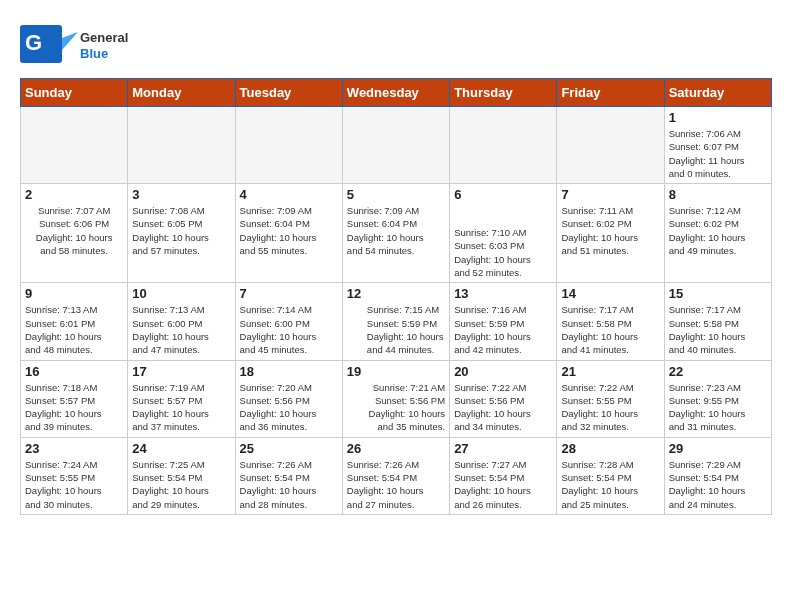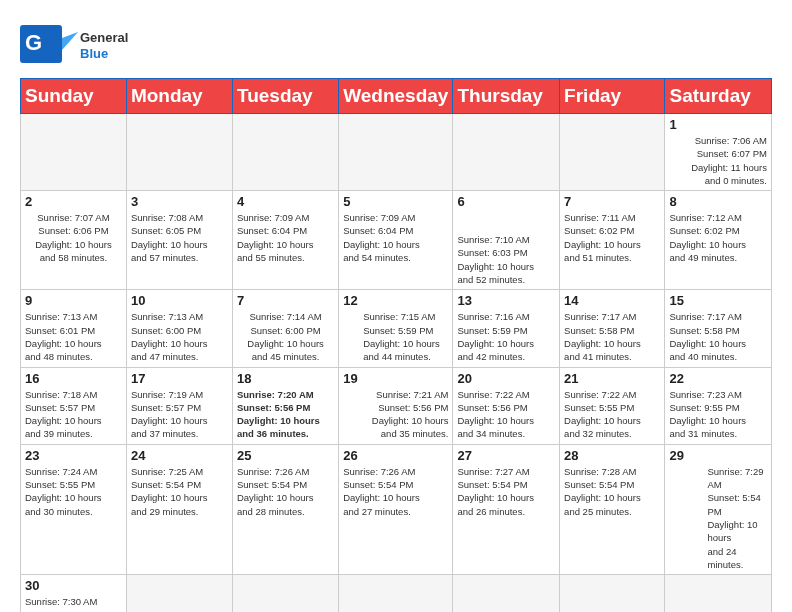--- a/index.html
+++ b/index.html
@@ -37,23 +37,23 @@
     .cal-subtitle {
       font-size: 18px;
       color: #555;
     }
     .calendar-table {
       width: 100%;
       border-collapse: collapse;
       margin-top: 8px;
     }
     .calendar-table th {
-      background: #ef4444;
+      background: #c2410c;
       color: white;
-      font-size: 19px;
+      font-size: 13px;
       font-weight: bold;
       padding: 6px 4px;
       text-align: left;
       border: 1px solid #1565c0;
     }
     .calendar-table td {
       vertical-align: top;
       border: 1px solid #ccc;
       padding: 3px 4px;
       font-size: 10px;
@@ -123,21 +123,21 @@
     <tbody id="calendar-body">
     <tr>
           <td class="empty"></td>
           <td class="empty"></td>
           <td class="empty"></td>
           <td class="empty"></td>
           <td class="empty"></td>
           <td class="empty"></td>
           <td>
             <span class="day-number">1</span>
-            <div class="day-info" style="white-space: pre-line; text-align: right;">Sunrise: 7:06 AM
+            <div class="day-info" style="white-space: pre-line;">Sunrise: 7:06 AM
 Sunset: 6:07 PM
 Daylight: 11 hours
 and 0 minutes.</div>
           </td>
         </tr>
         <tr>
           <td>
             <span class="day-number">2</span>
             <div class="day-info" style="white-space: pre-line; text-align: center;">Sunrise: 7:07 AM
 Sunset: 6:06 PM
@@ -197,21 +197,21 @@
           </td>
           <td>
             <span class="day-number">10</span>
             <div class="day-info" style="white-space: pre-line;">Sunrise: 7:13 AM
 Sunset: 6:00 PM
 Daylight: 10 hours
 and 47 minutes.</div>
           </td>
           <td>
             <span class="day-number">7</span>
-            <div class="day-info" style="white-space: pre-line; text-align: center;">Sunrise: 7:14 AM
+            <div class="day-info" style="white-space: pre-line;">Sunrise: 7:14 AM
 Sunset: 6:00 PM
 Daylight: 10 hours
 and 45 minutes.</div>
           </td>
           <td>
             <span class="day-number">12</span>
             <div class="day-info" style="white-space: pre-line; margin-left: 20px;">Sunrise: 7:15 AM
 Sunset: 5:59 PM
 Daylight: 10 hours
 and 44 minutes.</div>
@@ -248,21 +248,21 @@
           </td>
           <td>
             <span class="day-number">17</span>
             <div class="day-info" style="white-space: pre-line;">Sunrise: 7:19 AM
 Sunset: 5:57 PM
 Daylight: 10 hours
 and 37 minutes.</div>
           </td>
           <td>
             <span class="day-number">18</span>
-            <div class="day-info" style="white-space: pre-line; font-weight: bold;">Sunrise: 7:20 AM
+            <div class="day-info" style="white-space: pre-line;">Sunrise: 7:20 AM
 Sunset: 5:56 PM
 Daylight: 10 hours
 and 36 minutes.</div>
           </td>
           <td>
             <span class="day-number">19</span>
             <div class="day-info" style="white-space: pre-line; text-align: right;">Sunrise: 7:21 AM
 Sunset: 5:56 PM
 Daylight: 10 hours
 and 35 minutes.</div>
@@ -327,36 +327,21 @@
           </td>
           <td>
             <span class="day-number">28</span>
             <div class="day-info" style="white-space: pre-line;">Sunrise: 7:28 AM
 Sunset: 5:54 PM
 Daylight: 10 hours
 and 25 minutes.</div>
           </td>
           <td>
             <span class="day-number">29</span>
-            <div class="day-info" style="white-space: pre-line; margin-left: 38px;">Sunrise: 7:29 AM
+            <div class="day-info" style="white-space: pre-line;">Sunrise: 7:29 AM
 Sunset: 5:54 PM
 Daylight: 10 hours
 and 24 minutes.</div>
           </td>
-        </tr>
-        <tr class="last-row">
-          <td>
-            <span class="day-number">30</span>
-            <div class="day-info" style="white-space: pre-line;">Sunrise: 7:30 AM
-Sunset: 5:54 PM
-Daylight: 10 hours
-and 23 minutes.</div>
-          </td>
-          <td class="empty"></td>
-          <td class="empty"></td>
-          <td class="empty"></td>
-          <td class="empty"></td>
-          <td class="empty"></td>
-          <td class="empty"></td>
         </tr>
       </tbody>
   </table>
 </div>
 
 </body></html>

